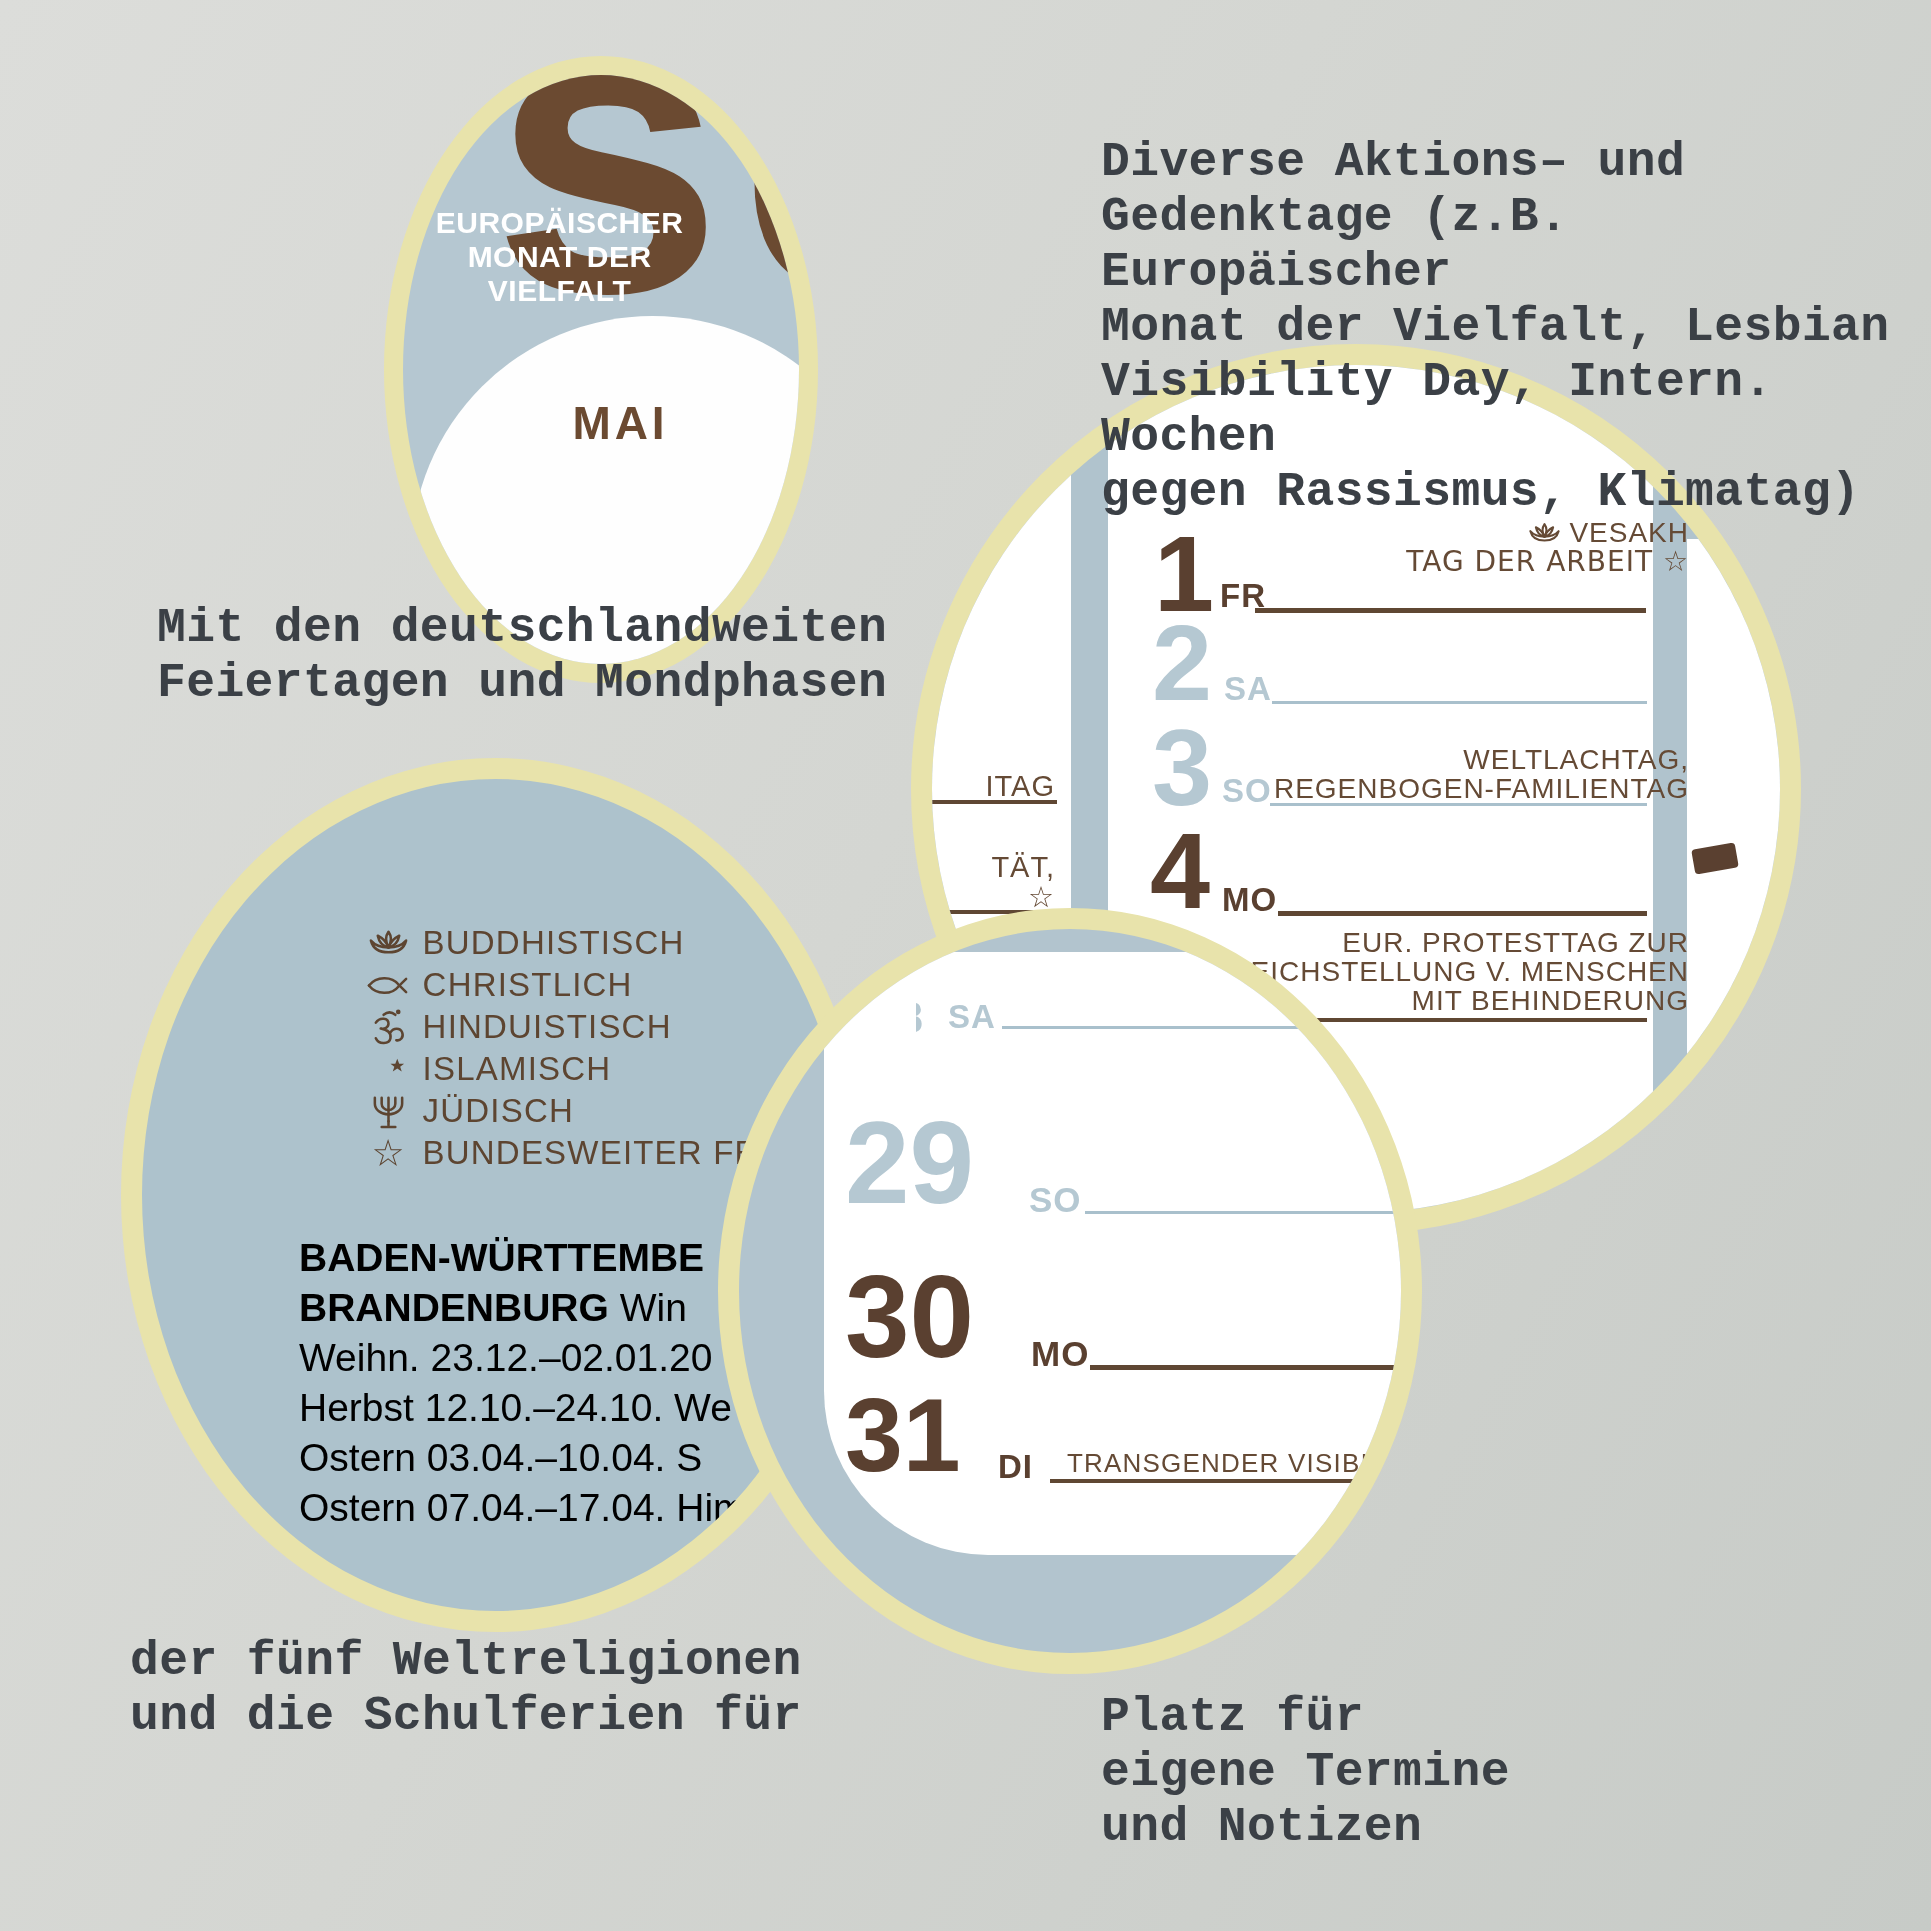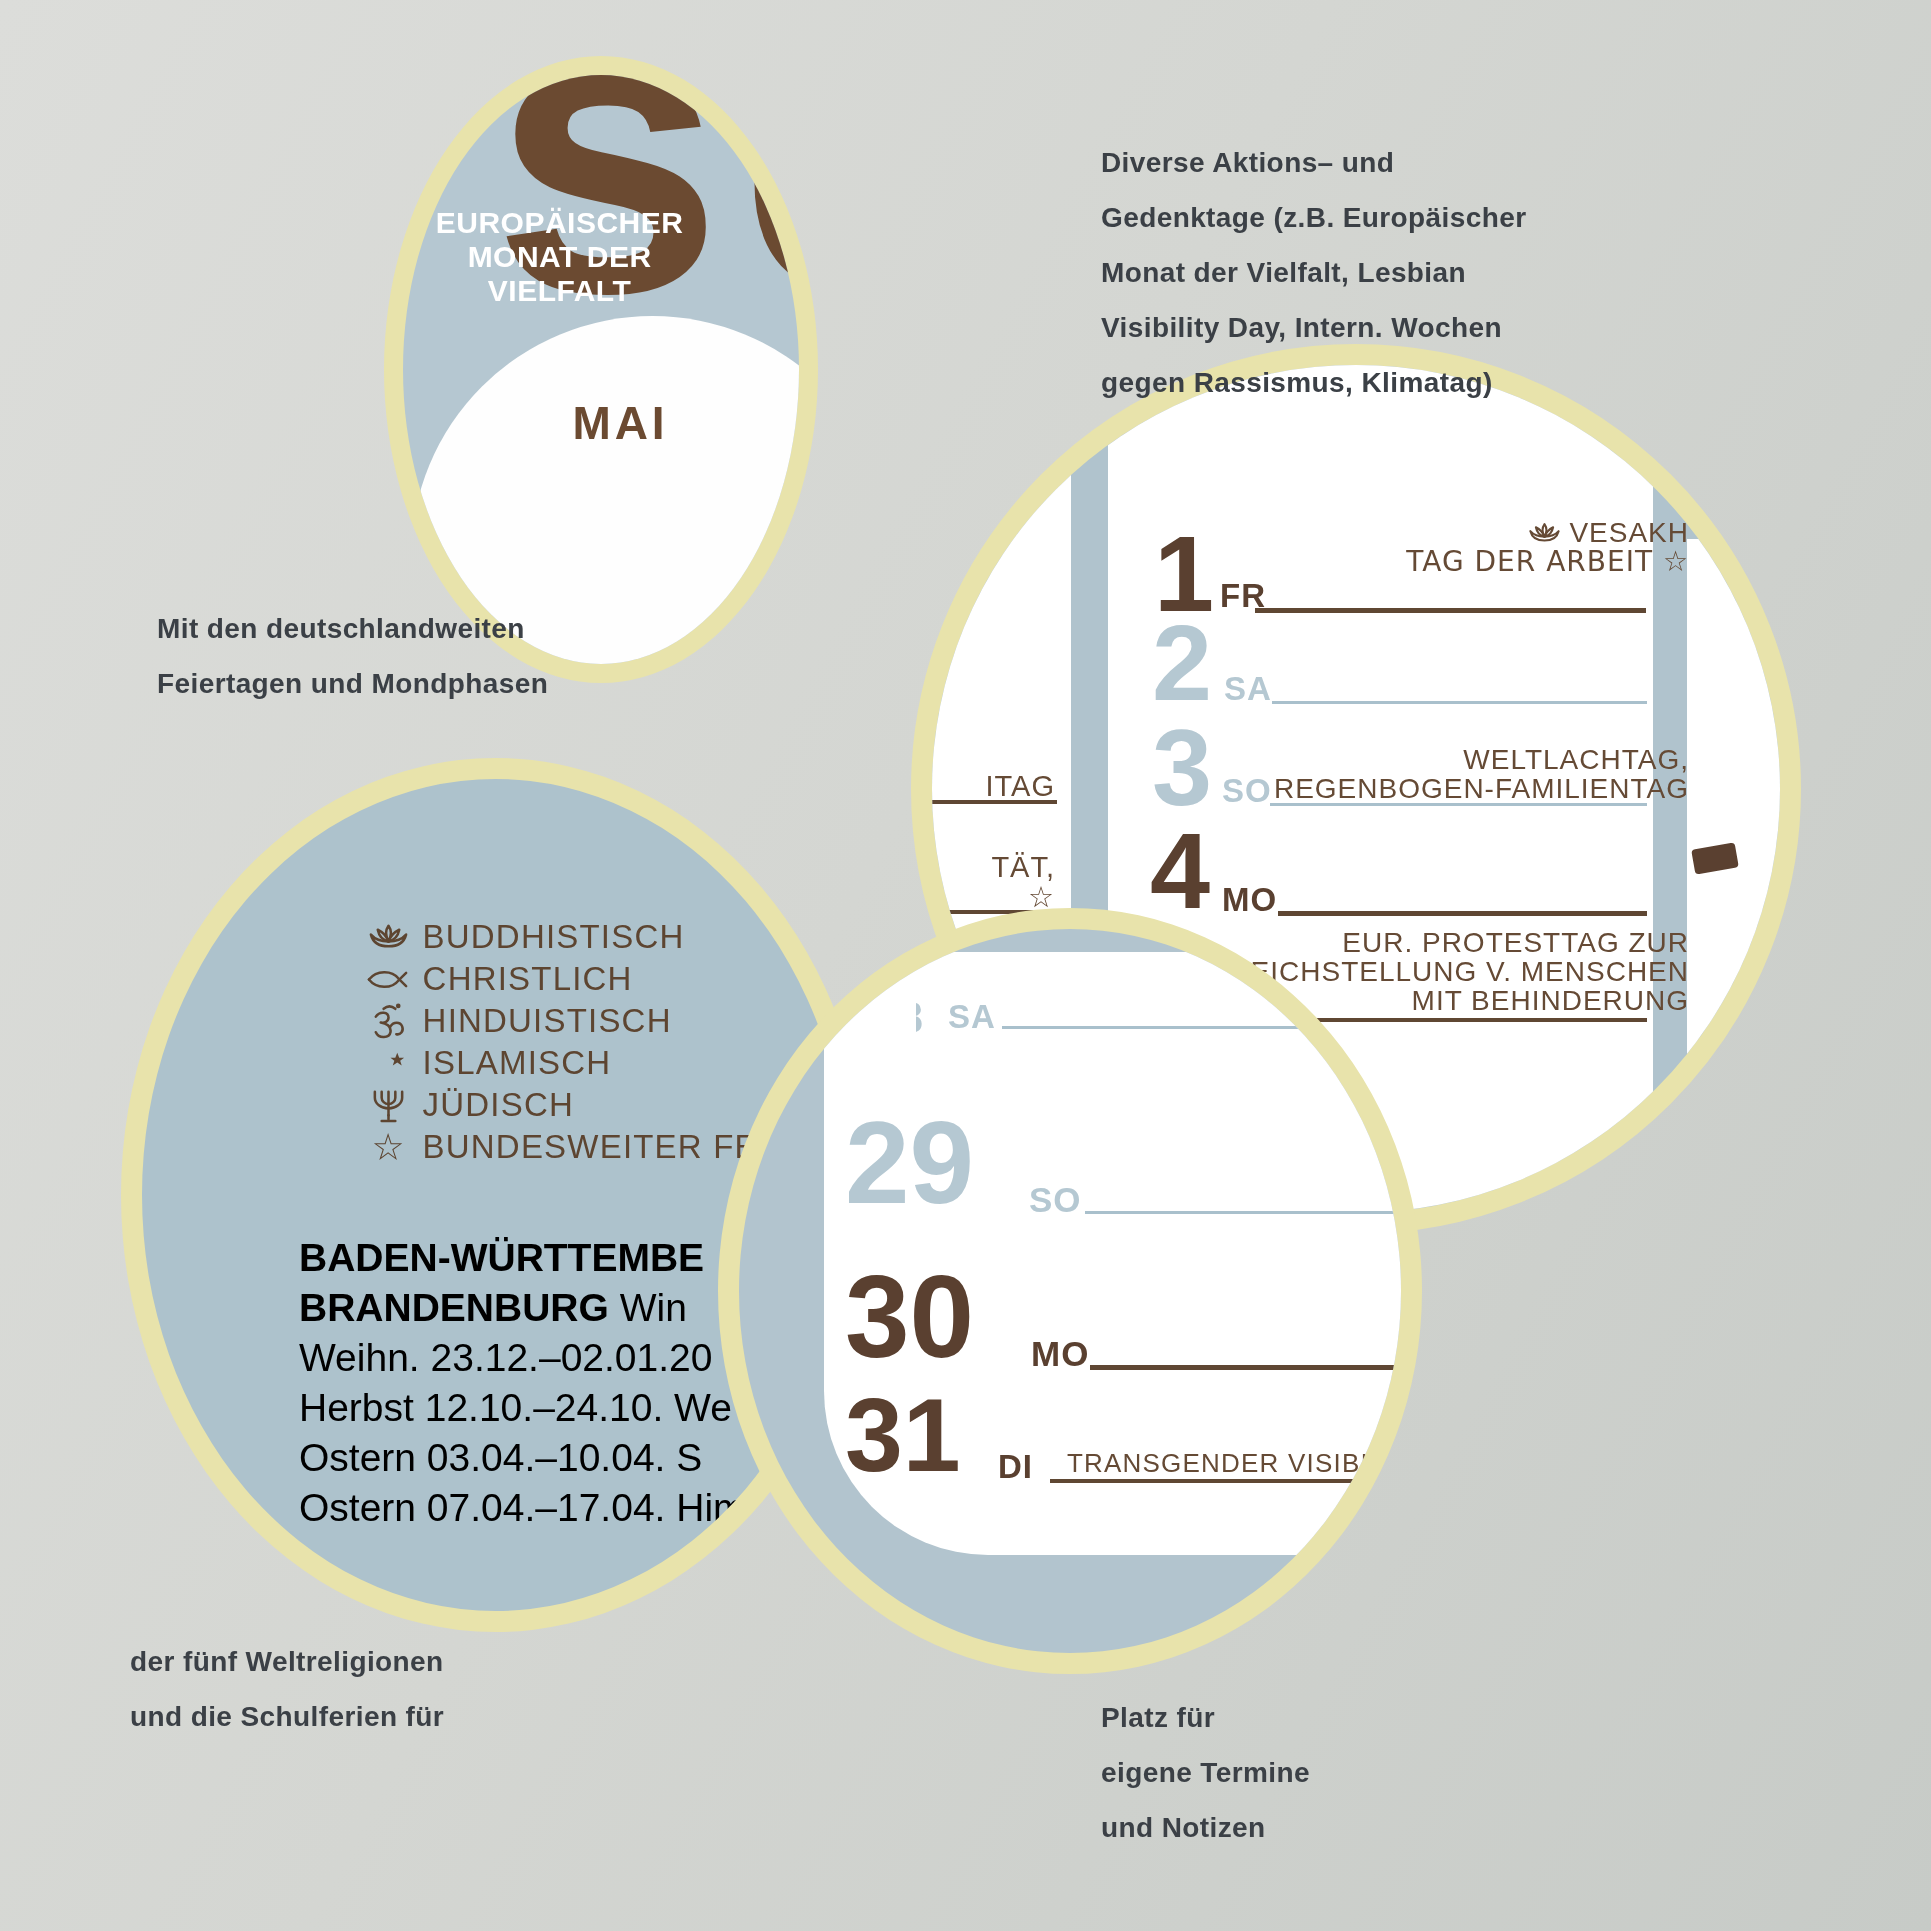--- a/index.html
+++ b/index.html
@@ -1,40 +1,40 @@
 <!DOCTYPE html>
 <html lang="de"><head>
 <meta charset="utf-8">
 <style>
   html,body{margin:0;padding:0;background:#c9ccc8;}
   .canvas{
     position:relative;width:1931px;height:1931px;overflow:hidden;
     background:linear-gradient(118deg,#dcddda 0%,#d4d6d2 45%,#c7cbc7 100%);
     font-family:"Liberation Sans",sans-serif;
   }
-  .tagline{position:absolute;color:#3b4046;font-weight:bold;font-size:28px;line-height:55px;letter-spacing:0.4px;z-index:50;}
+  .tagline{position:absolute;color:#3b4046;font-weight:bold;font-size:48px;line-height:55px;letter-spacing:0.4px;z-index:50;font-family:Liberation Mono, monospace;}
   .ellipse{position:absolute;border-radius:50%;border:21px solid #e8e3ab;overflow:hidden;}
   .blue{color:#b5c8d2;}
   .rule{position:absolute;height:3.9px;background:#5f4733;}
   .rule.blue-rule{height:2.9px;background:#a9c0cc;}
   .daynum{position:absolute;font-weight:bold;font-size:108px;line-height:1;color:#5a4030;}
   .daynum.blue{color:#b5c8d2;}
   .daylabel{position:absolute;font-weight:bold;font-size:33px;line-height:1;color:#5a4030;letter-spacing:1px;}
   .daylabel.blue{color:#b5c8d2;}
   .events{position:absolute;text-align:right;color:#654a35;font-size:28px;line-height:29px;letter-spacing:1px;}
   .star{font-family:"DejaVu Sans","Liberation Sans",sans-serif;}
   
   .cover{left:384px;top:56px;width:396px;height:589px;border-width:19.3px;background:#b5c7d1;z-index:10;}
   .cover .se{position:absolute;left:89px;top:-135px;font-size:415px;font-weight:bold;color:#6b4a31;letter-spacing:15.4px;line-height:1;}
   .cover .title{position:absolute;left:11.6px;top:131px;width:290px;text-align:center;color:#fff;font-weight:bold;font-size:30px;line-height:34px;letter-spacing:0.5px;}
   .cover .whitecircle{position:absolute;left:7.7px;top:241px;width:483px;height:483px;border-radius:50%;background:#fefefe;}
   .cover .month{position:absolute;left:92px;top:321px;width:251px;text-align:center;color:#6b4a31;font-weight:bold;font-size:46px;letter-spacing:3.9px;}
   
   .legend{left:121px;top:758px;width:707px;height:832px;background:#adc2cc;z-index:20;}
-  .legend-list{position:absolute;left:224px;top:137px;}
+  .legend-list{position:absolute;left:224px;top:143px;}
   .legend-row{display:flex;align-items:center;height:42px;}
   .legend-ico{width:44px;height:39px;display:flex;align-items:center;justify-content:center;flex:0 0 44px;}
   .legend-lab{margin-left:12.6px;color:#5d4531;font-size:33px;letter-spacing:1.2px;white-space:nowrap;}
   .legend-star{font-size:37px;color:#5d4531;}
   .school{position:absolute;left:157px;top:454px;color:#000000;font-size:39px;line-height:50px;white-space:nowrap;}
   .school b{font-weight:bold;}
   
   .calcircle{left:911px;top:344px;width:848px;height:848px;background:#b0c3cd;z-index:30;}
   .page{position:absolute;background:#fff;}
   .partial-col-text{position:absolute;text-align:right;color:#654a35;font-size:29px;line-height:30px;letter-spacing:1px;}

